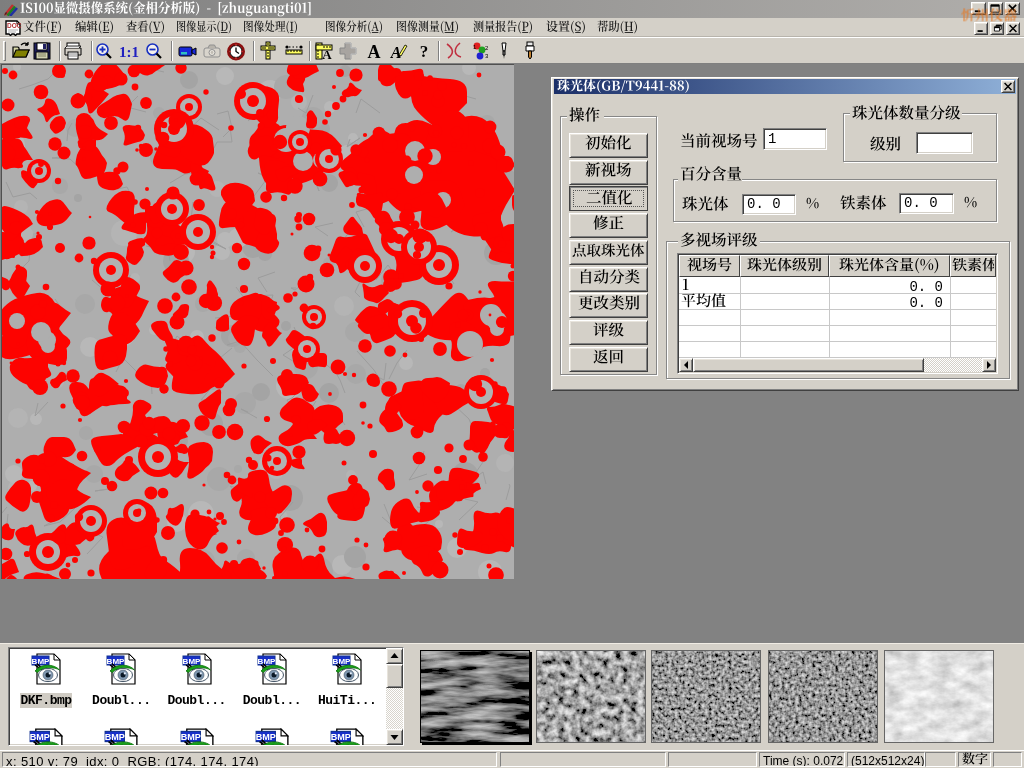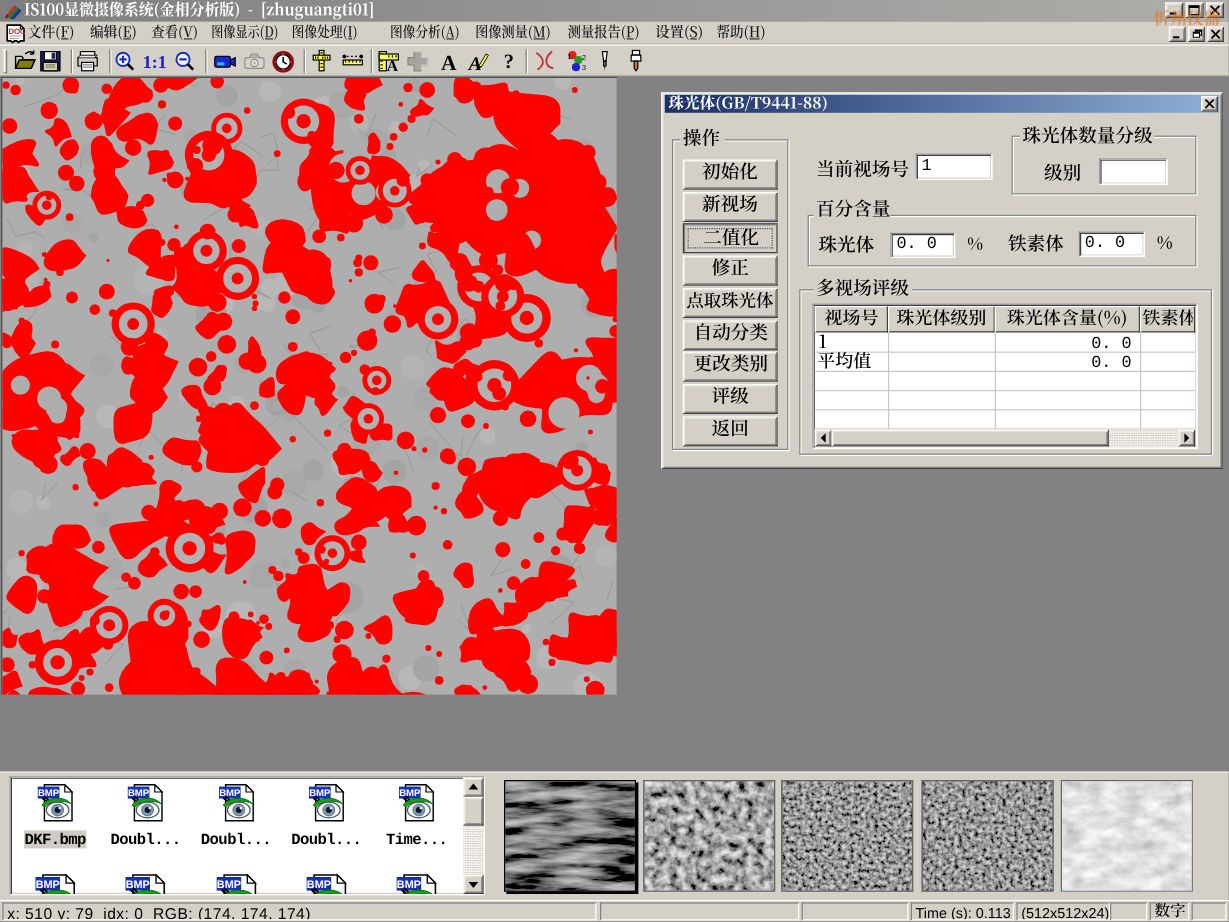--- a/index.html
+++ b/index.html
@@ -1600,21 +1600,21 @@
 <svg class="abs" style="left:254.9px;top:653px" width="34" height="33" viewBox="0 0 30 33">
     <use href="#bmpicon"></use>
   </svg>
 <div class="abs" style="left:233.9px;top:690px;width:76px;text-align:center"><span style="font:bold 13px 'Liberation Mono',monospace;letter-spacing:-0.5px">Doubl...</span></div>
 <svg class="abs" style="left:254.9px;top:728px" width="34" height="17" viewBox="0 0 30 15">
     <use href="#bmpicon"></use>
   </svg>
 <svg class="abs" style="left:330.2px;top:653px" width="34" height="33" viewBox="0 0 30 33">
     <use href="#bmpicon"></use>
   </svg>
-<div class="abs" style="left:309.2px;top:690px;width:76px;text-align:center"><span style="font:bold 13px 'Liberation Mono',monospace;letter-spacing:-0.5px">Time...</span></div>
+<div class="abs" style="left:309.2px;top:690px;width:76px;text-align:center"><span style="font:bold 13px 'Liberation Mono',monospace;letter-spacing:-0.5px">HuiTi...</span></div>
 <svg class="abs" style="left:330.2px;top:728px" width="34" height="17" viewBox="0 0 30 15">
     <use href="#bmpicon"></use>
   </svg>
 <div class="abs" style="left:386px;top:648px;width:17px;height:97px;background:conic-gradient(#fff 25%,#d8d4cc 0 50%,#fff 0 75%,#d8d4cc 0);background-size:2px 2px"></div>
 <div class="abs btn" style="left:386px;top:648px;width:17px;height:16px">
     <svg width="15" height="14" viewBox="0 0 15 14">
       <path d="M7.5 4 L3.5 9 L11.5 9 Z" fill="#000"></path>
     </svg>
   </div>
 <div class="abs btn" style="left:386px;top:664px;width:17px;height:24px"></div>
@@ -1674,21 +1674,21 @@
 <div class="abs" style="left:884px;top:650px;width:110px;height:93px;border:1px solid #666;background:#cccccc;overflow:hidden">
     <svg width="110" height="93">
       <rect width="110" height="93" fill="#cccccc"></rect>
       <rect width="110" height="93" filter="url(#n5)"></rect>
     </svg>
   </div>
 <div class="abs" style="left:0;top:750px;width:1024px;height:18px;background:#d4d0c8;border-top:1px solid #fff"></div>
 <div class="abs panel" style="left:2px;top:752px;width:495px;height:15px;font:12px 'Liberation Sans',sans-serif;color:#000;padding:1px 0 0 3px;white-space:nowrap;overflow:hidden;font-size:13px;letter-spacing:0.4px">x: 510 y: 79&nbsp; idx: 0&nbsp; RGB: (174, 174, 174)</div>
 <div class="abs panel" style="left:500px;top:752px;width:166px;height:15px"></div>
 <div class="abs panel" style="left:668px;top:752px;width:89px;height:15px"></div>
-<div class="abs panel" style="left:759px;top:752px;width:86px;height:15px;font:12px 'Liberation Sans',sans-serif;color:#000;padding:1px 0 0 3px;white-space:nowrap;overflow:hidden">Time (s): 0.113</div>
+<div class="abs panel" style="left:759px;top:752px;width:86px;height:15px;font:12px 'Liberation Sans',sans-serif;color:#000;padding:1px 0 0 3px;white-space:nowrap;overflow:hidden">Time (s): 0.072</div>
 <div class="abs panel" style="left:847px;top:752px;width:78px;height:15px;font:12px 'Liberation Sans',sans-serif;color:#000;padding:1px 0 0 3px;white-space:nowrap;overflow:hidden">(512x512x24)</div>
 <div class="abs panel" style="left:925px;top:752px;width:31px;height:15px"></div>
 <div class="abs panel" style="left:958px;top:752px;width:33px;height:15px"></div>
 <div style="position:absolute;left:962px;top:753px;">
     <svg width="26" height="17" style="overflow:visible">
       <g fill="#000" transform="translate(0,10.4) scale(0.013000,-0.013000)">
         <use href="#r6570" x="0"></use>
         <use href="#r5B57" x="1000"></use>
       </g>
     </svg>

